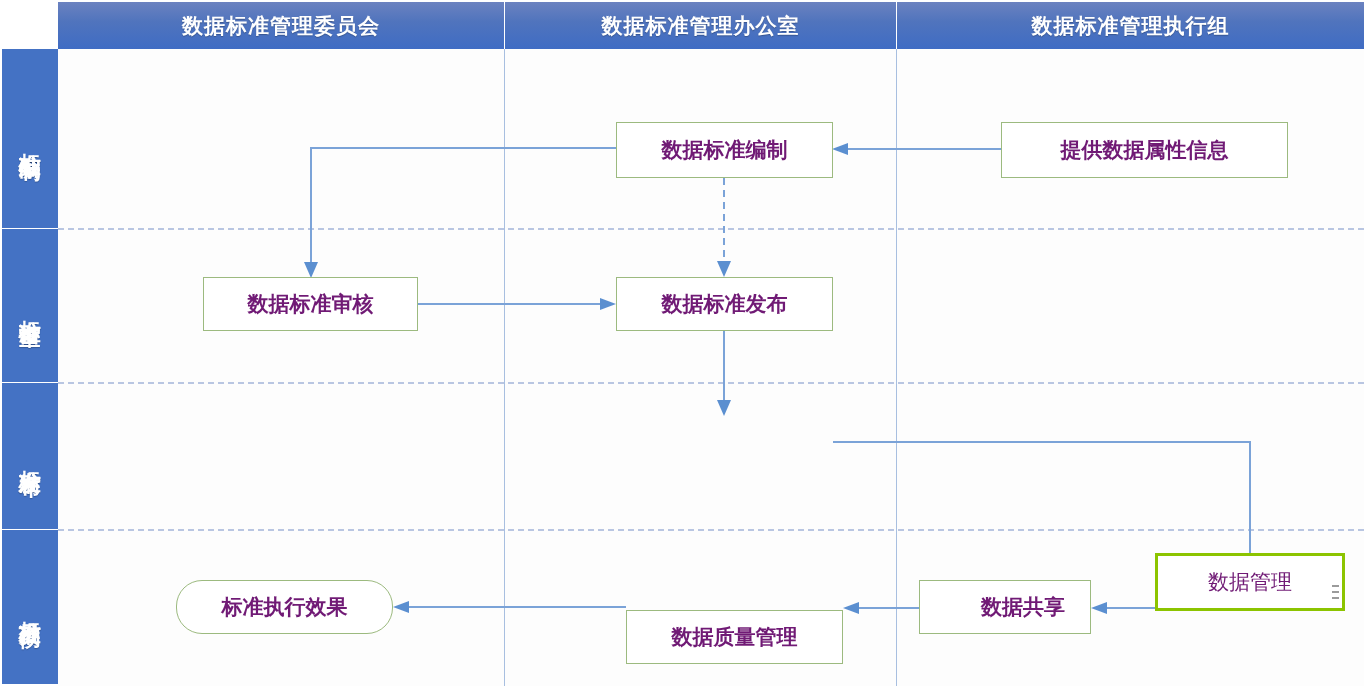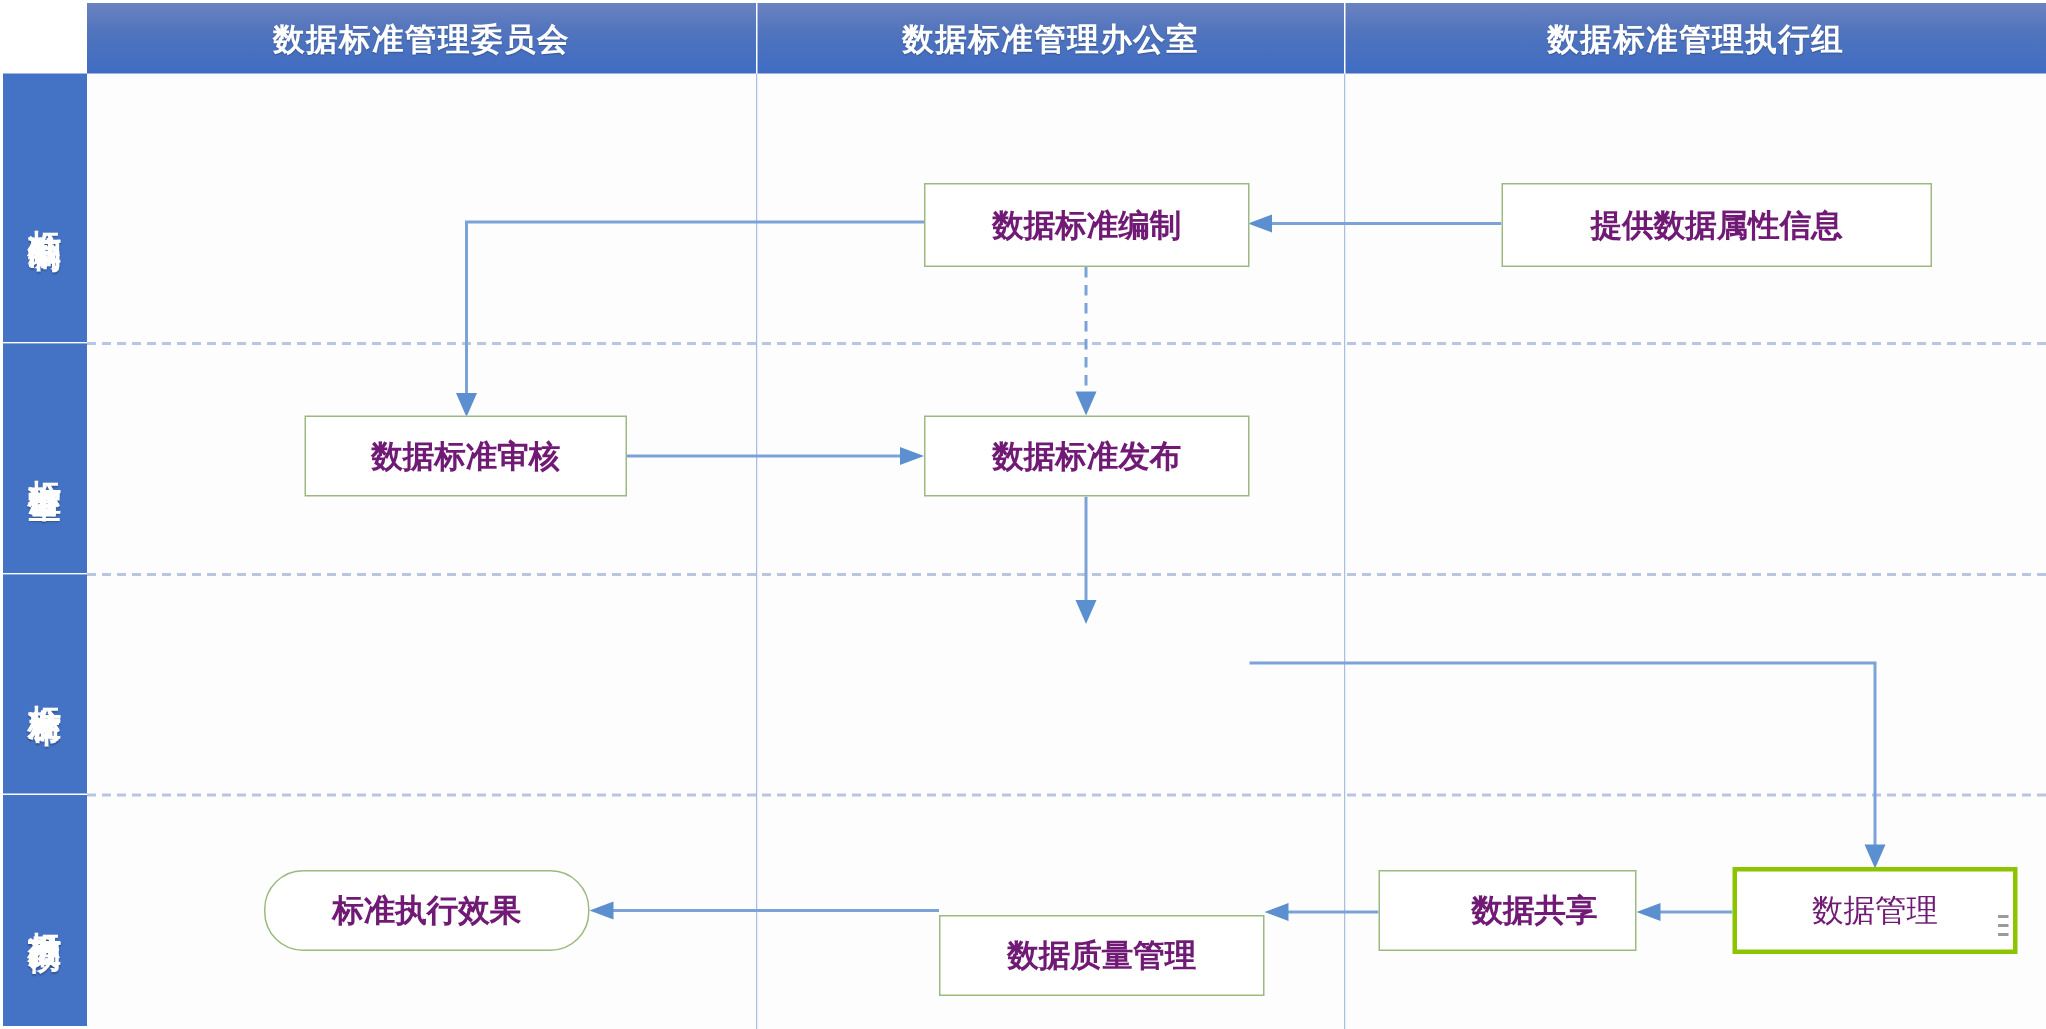--- a/index.html
+++ b/index.html
@@ -232,17 +232,17 @@
   </div>
 
   <div class="node" style="left:626px; top:580px; width:217px; height:54px;margin-top:30px;">
     <span>数据质量管理</span>
   </div>
 
   <div class="node" style="left:919px; top:580px; width:172px; height:54px;padding-left:36px;">
     <span>数据共享</span>
   </div>
 
-  <div class="node selected" style="left:1155px; top:578px; width:190px; height:58px;">
+  <div class="node selected" style="left:1155px; top:553px; width:190px; height:58px;">
     <span>数据管理</span>
   </div>
 
 </div>
 
 </body></html>

